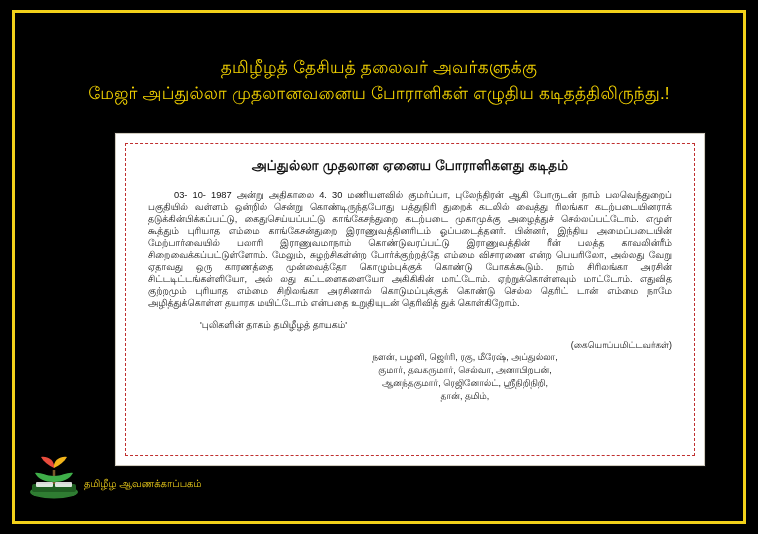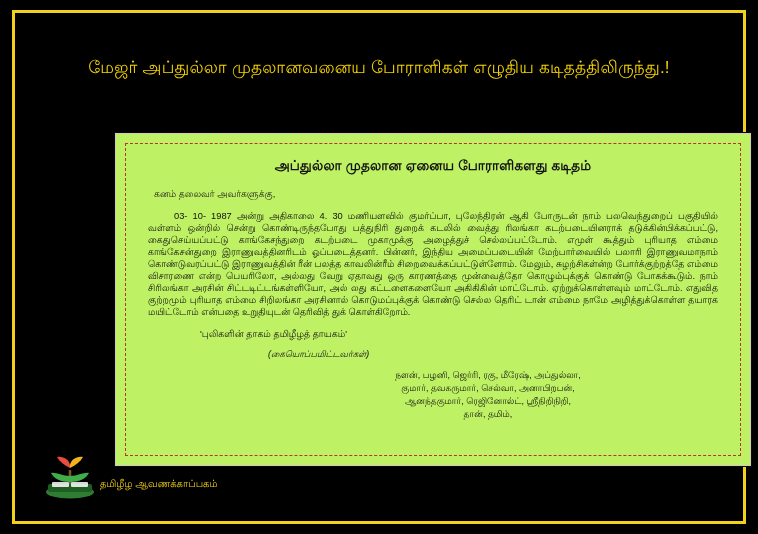--- a/index.html
+++ b/index.html
@@ -46,23 +46,23 @@
     white-space: nowrap;
   }
   .header .line1 { font-size: 17px; }
   .header .line2 { font-size: 17px; }
 
   
   .doc {
     position: absolute;
     left: 115px;
     top: 133px;
-    width: 636px;
+    width: 590px;
     height: 333px;
-    background: #bef264;
+    background: #ffffff;
     border: 1px solid #cfcabd;
     box-sizing: border-box;
     box-shadow: 0 0 0 1px #0b0b0b;
   }
   .doc-inner {
     position: absolute;
     left: 9px;
     top: 9px;
     right: 9px;
     bottom: 9px;
@@ -99,38 +99,37 @@
   .slogan {
     margin-top: 10px;
     font-size: 9.4px;
     color: #111;
     padding-left: 52px;
   }
   .signedby {
     margin-top: 9px;
     font-size: 8.8px;
     color: #111;
-    text-align: left;
+    text-align: right;
     padding-left: 120px;
-    font-style: italic;
   }
   .signers {
-    margin-top: 9px;
+    margin-top: 0;
     font-size: 9px;
     line-height: 13px;
     color: #111;
     text-align: center;
     padding-left: 110px;
   }
   .signers div { white-space: nowrap; }
 
   
   .logo-wrap {
     position: absolute;
-    left: 44px;
+    left: 28px;
     bottom: 22px;
     width: 200px;
     height: 60px;
   }
   .logo-mark {
     position: absolute;
     left: 0;
     top: 0;
     width: 52px;
     height: 48px;
@@ -145,29 +144,29 @@
   }
 </style>
 </head>
 <body>
 
 <div class="page">
 
   <div class="frame"></div>
 
   <div class="header">
+    <span class="line line1">தமிழீழத் தேசியத் தலைவர் அவர்களுக்கு</span>
     <span class="line line2">மேஜர் அப்துல்லா முதலானவனைய போராளிகள் எழுதிய கடிதத்திலிருந்து.!</span>
   </div>
 
   <div class="doc">
     <div class="doc-inner">
 
       <div class="doc-title">அப்துல்லா முதலான ஏனைய போராளிகளது கடிதம்</div>
 
-      <div class="doc-salutation">கனம் தலைவர் அவர்களுக்கு,</div>
 
       <div class="doc-body">
         <p class="indent">03- 10- 1987 அன்று அதிகாலை 4. 30 மணியளவில் குமர்ப்பா, புலேந்திரன் ஆகி போருடன் நாம் பலவெந்துறைப் பகுதியில் வள்ளம் ஒன்றில் சென்று கொண்டிருந்தபோது பத்துநிரி துறைக் கடலில் வைத்து  ரிலங்கா கடற்படையினராக் தடுக்கின்பிக்கப்பட்டு, கைதுசெய்யப்பட்டு காங்கேசந்துறை கடற்படை முகாமுக்கு அழைத்துச் செல்லப்பட்டோம். எமுள் கூத்தும் புரியாத எம்மை காங்கேசன்துறை இராணுவத்தினரிடம் ஓப்படைத்தனர். பின்னர், இந்திய அமைப்படையின் மேற்பார்வையில் பலாரி இராணுவமாநாம் கொண்டுவரப்பட்டு இராணுவத்தின் ரீன் பலத்த காவலின்ரீம் சிறைவைக்கப்பட்டுள்ளோம். மேலும், சுழற்சிகள்ன்ற போர்க்குற்றத்தே எம்மை விசாரணை என்ற பெயரிலோ, அல்லது வேறு ஏதாவது ஒரு காரணத்தை முன்வைத்தோ கொழும்புக்குக் கொண்டு போகக்கூடும். நாம் சிரிலங்கா அரசின் சிட்டடிட்டங்கள்ளியோ, அல் லது கட்டளைகளையோ அகிகிகின் மாட்டோம். ஏற்றுக்கொள்ளவும் மாட்டோம். எதுவித குற்றமும் புரியாத எம்மை சிறிலங்கா அரசினால் கொடுமப்புக்குக் கொண்டு செல்ல தெரிட் டான் எம்மை நாமே அழித்துக்கொள்ள தயாரக மயிட்டோம் என்பதை உறுதியுடன் தெரிவித் துக் கொள்கிறோம்.</p>
       </div>
 
       <div class="slogan">'புலிகளின் தாகம் தமிழீழத் தாயகம்'</div>
 
       <div class="signedby">(கையொப்பமிட்டவர்கள்)</div>
 
       <div class="signers">

